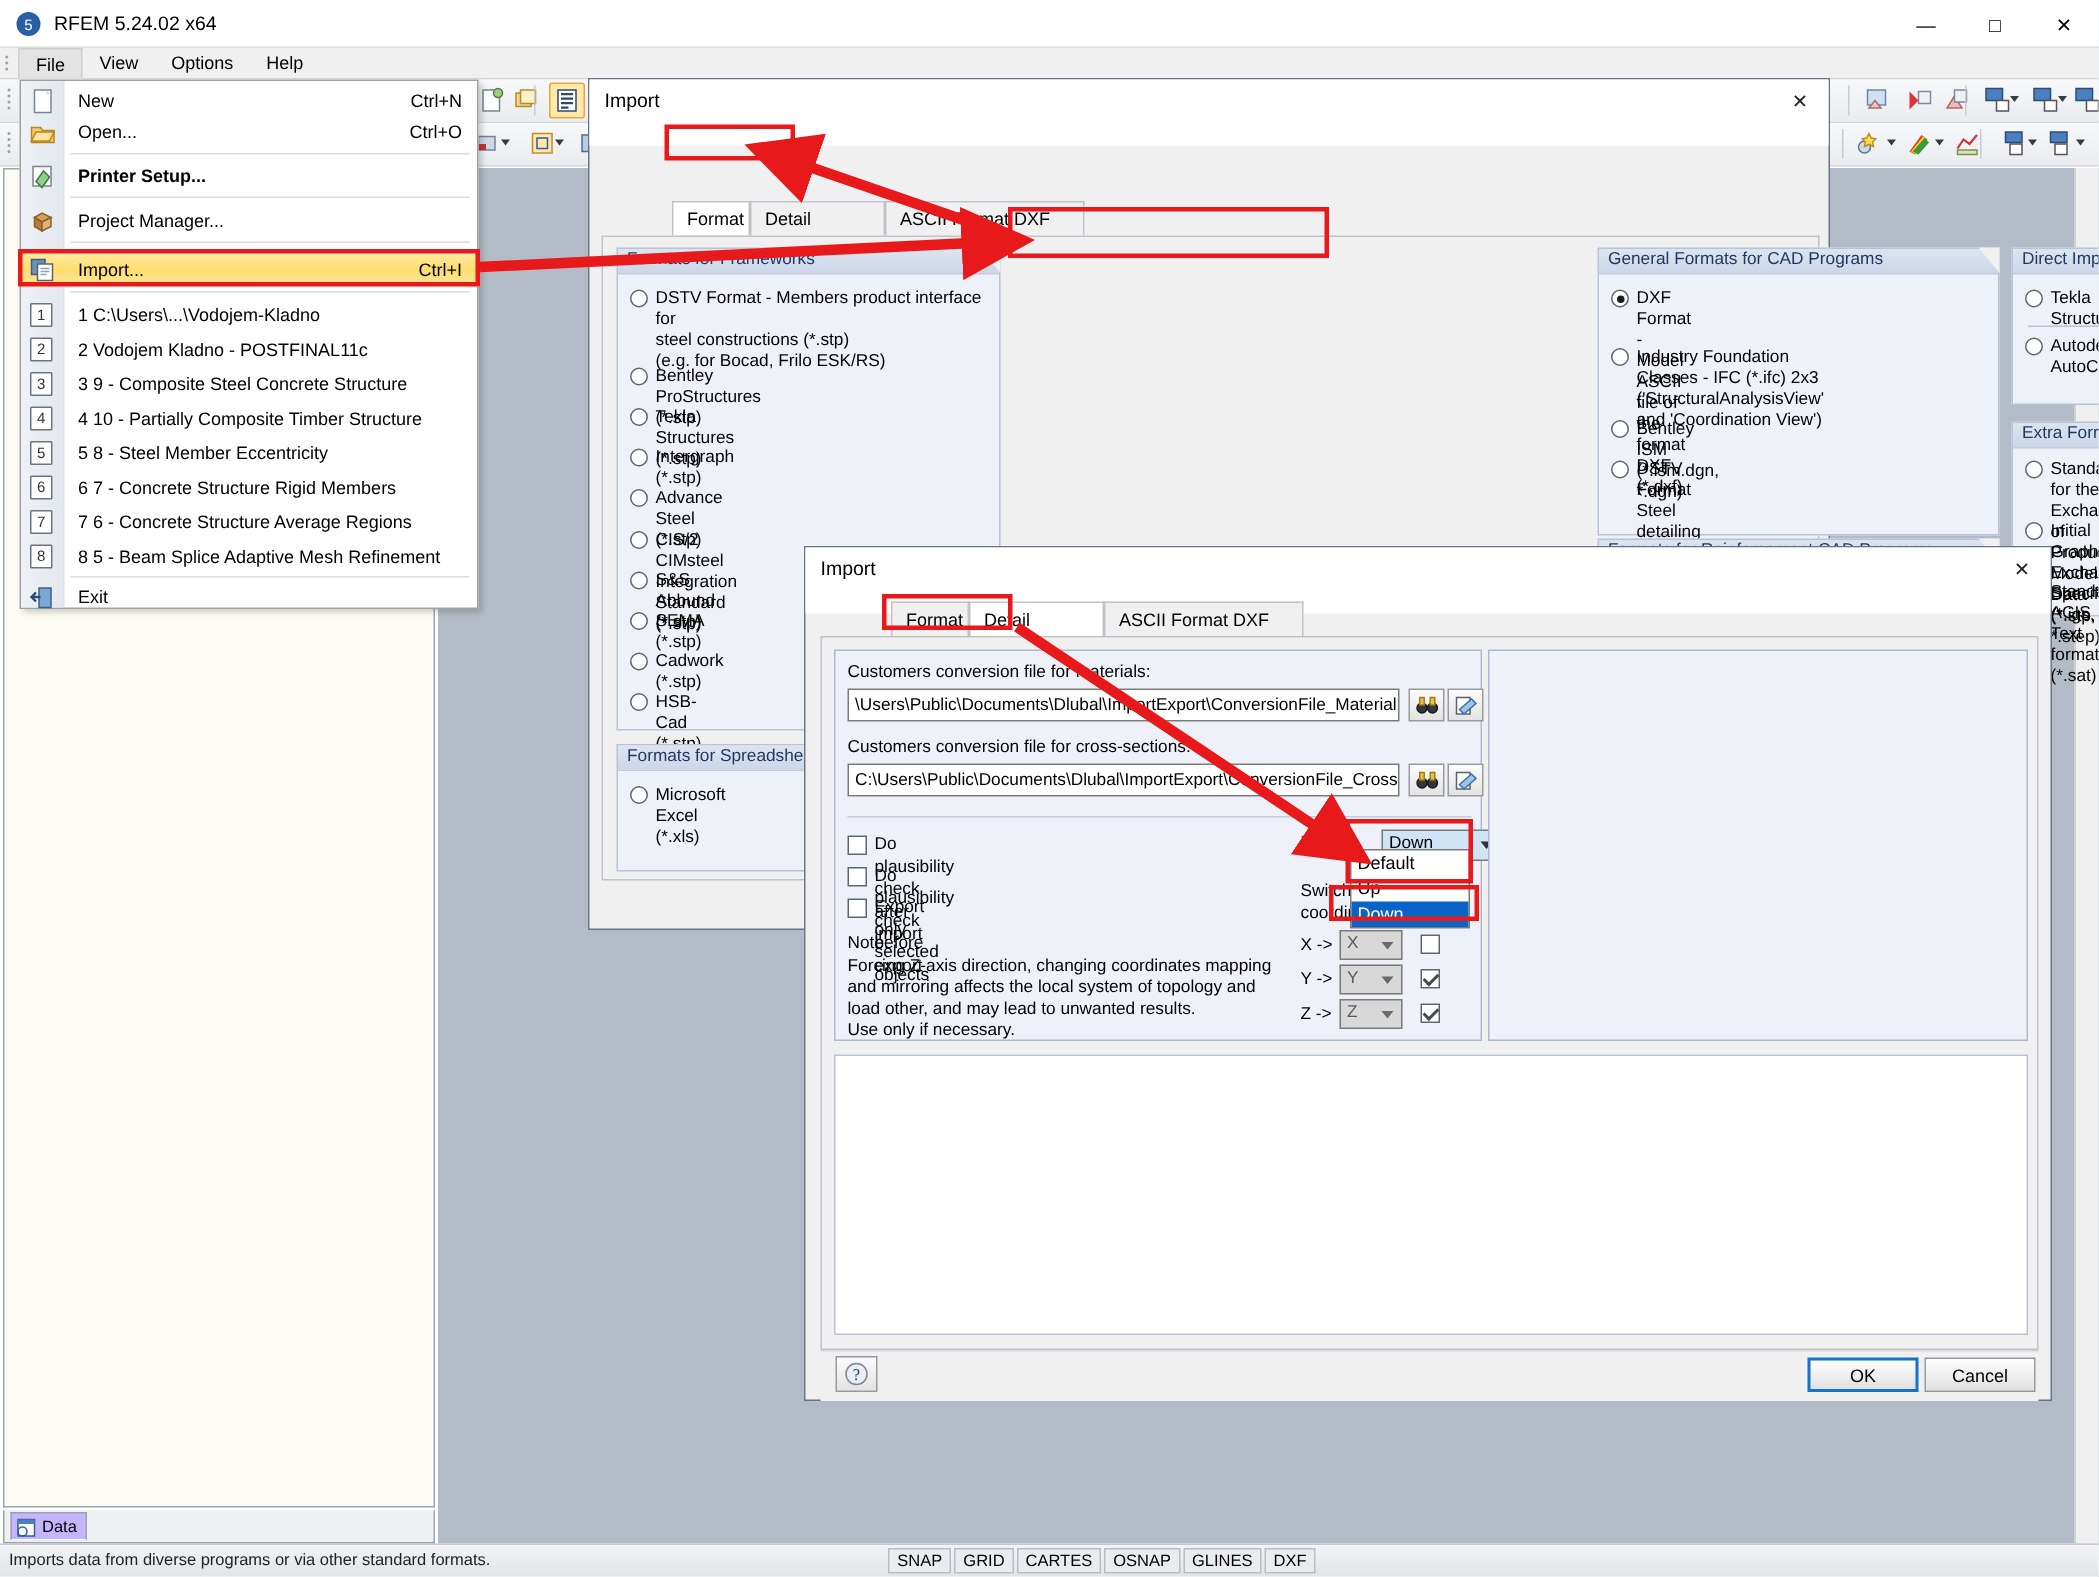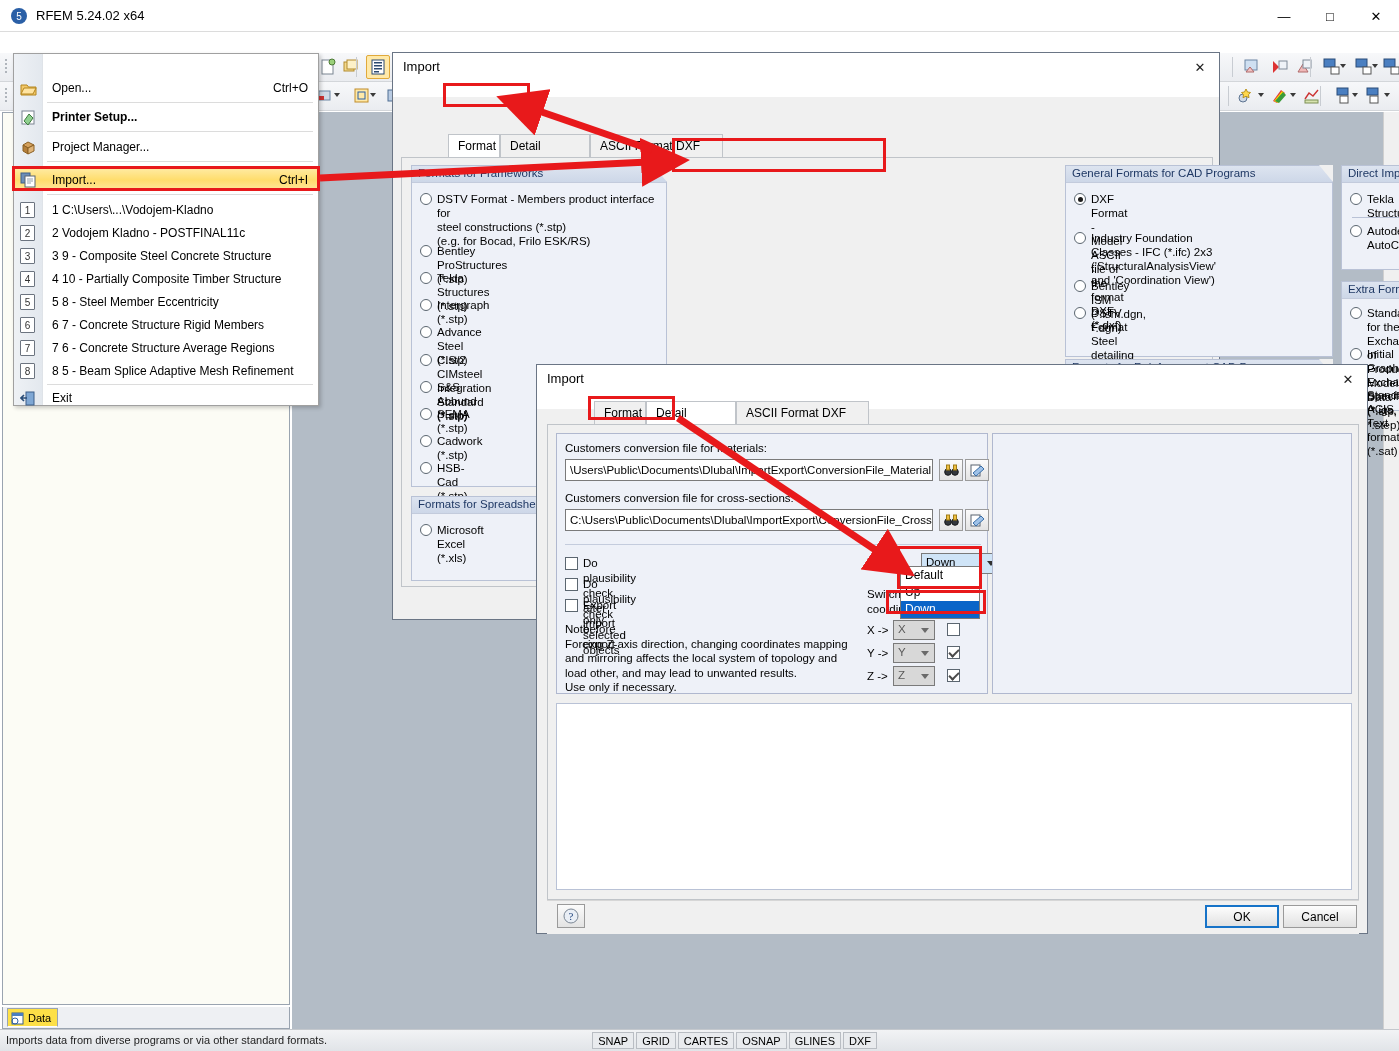--- a/index.html
+++ b/index.html
@@ -68,21 +68,21 @@
   .left-panel {
     position: absolute; left: 2px; top: 112px; width: 288px; height: 893px;
     background: #fcfcf5; border: 1px solid #9aa4b0;
   }
   .left-panel-tabstrip {
     position: absolute; left: 2px; top: 1007px; width: 288px; height: 22px;
     background: #eef0f3; border: 1px solid #9aa4b0; border-top: none;
   }
   .lp-tab {
     position: absolute; left: 4px; top: 1px; height: 19px; padding: 0 6px 0 20px;
-    line-height: 19px; font-size: 11px; background: #fde047;
+    line-height: 19px; font-size: 11px; background: #c4b5fd;
     border: 1px solid #9aa4b0; border-bottom-color:#fdfdfd;
   }
   .lp-tab-icon { position: absolute; left: 3px; top: 3px; width: 13px; height: 13px; }
 
   
   .workspace {
     position: absolute; left: 292px; top: 112px; width: 1107px; height: 917px;
     background: #b3bcc6;
   }
   .ws-scroll-v {
@@ -248,20 +248,35 @@
       </svg>
     </div>
     <div class="app-title">RFEM 5.24.02 x64</div>
     <div class="win-btns">
       <div class="win-btn">—</div>
       <div class="win-btn">□</div>
       <div class="win-btn">✕</div>
     </div>
   </div>
 
+  <div class="menubar">
+    <div class="gripper">
+      <svg width="5" height="14">
+          <circle cx="1.5" cy="2" r="1" fill="#98a0a8"></circle>
+          <circle cx="1.5" cy="6" r="1" fill="#98a0a8"></circle>
+          <circle cx="1.5" cy="10" r="1" fill="#98a0a8"></circle>
+        </svg>
+    </div>
+    <div class="menu-items">
+      <div class="menu-item active">File</div>
+      <div class="menu-item">View</div>
+      <div class="menu-item">Options</div>
+      <div class="menu-item">Help</div>
+    </div>
+  </div>
 
   <div class="toolbar-row r1">
     <div class="tb-grip" style="left:4px">
         <i></i>
         <i></i>
         <i></i>
         <i></i>
       </div>
     <div class="tb-btn" style="left:316px">
       <svg width="18" height="18">
@@ -718,20 +733,30 @@
 
   <div class="dropdown-list" style="left:900px; top:566px; width:80px; height:53px;">
     <div class="dd-item" style="top:0px;">Default</div>
     <div class="dd-item" style="top:17px;">Up</div>
     <div class="dd-item selected" style="top:34px;">Down</div>
   </div>
 
   <div class="filemenu">
     <div class="gutter"></div>
 
+    <div class="fm-item" style="top:3px;">
+      <span class="fm-icon">
+        <svg width="17" height="17">
+            <rect x="3" y="1" width="11" height="15" fill="#fff" stroke="#7a8491"></rect>
+            <path d="M11 1l3 3h-3z" fill="#d6dde6"></path>
+          </svg>
+      </span>
+      <span class="fm-label">New</span>
+      <span class="fm-accel">Ctrl+N</span>
+    </div>
     <div class="fm-item" style="top:24px;">
       <span class="fm-icon">
         <svg width="17" height="17">
             <path d="M1 5h6l1.5 2H16v8H1z" fill="#f3c96b" stroke="#b5861e"></path>
             <path d="M1 14l3-6h12l-3 6z" fill="#ffe4a1" stroke="#b5861e"></path>
           </svg>
       </span>
       <span class="fm-label">Open...</span>
       <span class="fm-accel">Ctrl+O</span>
     </div>

